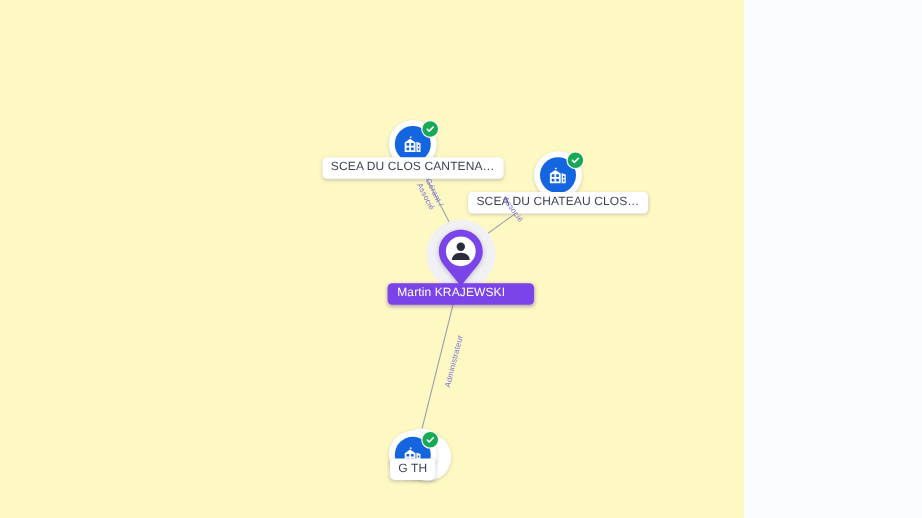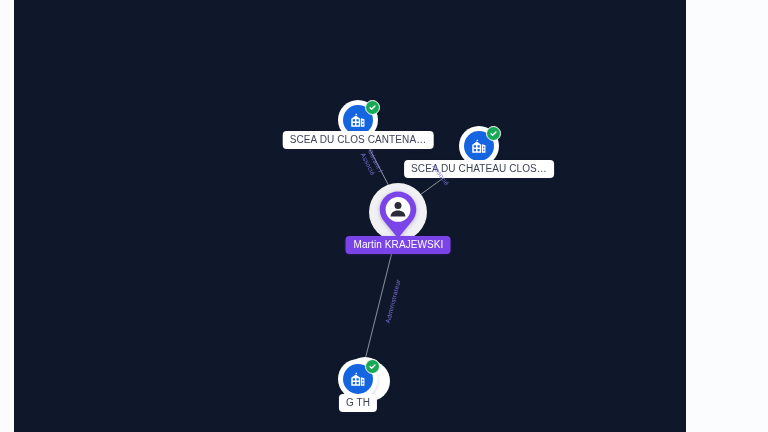--- a/index.html
+++ b/index.html
@@ -9,24 +9,23 @@
   body {
     width: 768px;
     height: 432px;
     overflow: hidden;
     font-family: "Liberation Sans", sans-serif;
     background: #fbfcfe;
   }
 
   #graph-canvas {
     position: relative;
-    width: 672px;
+    width: 620px;
     height: 432px;
-    background: #0f172a;
-    margin-left: 14px;
+    background: #fef9c3;
   }
 
   #edge-layer {
     position: absolute;
     left: 0;
     top: 0;
     width: 768px;
     height: 432px;
   }
 
@@ -135,21 +134,21 @@
     padding: 3px 7px 4px 7px;
     border-radius: 4px;
     box-shadow: 0 1px 3px rgba(30, 40, 90, 0.20);
     line-height: 1.1;
   }
   .node-label.person {
     background: #7b44e8;
     color: #ffffff;
     box-shadow: 0 1px 3px rgba(70, 30, 150, 0.35);
     font-size: 10px;
-    padding: 3px 7px 4px 8px;
+    padding: 3px 24px 4px 8px;
   }
 
   
   .edge-label {
     position: absolute;
     color: #7b6fd6;
     font-size: 6.5px;
     letter-spacing: 0.2px;
     white-space: nowrap;
     transform-origin: 0 0;
@@ -223,21 +222,21 @@
             <path fill="#ffffff" d="M16 21V9.6l4.6 1.5V21H16zm1.6-2h1.6v-2.4h-1.6V19zm0-4h1.6v-2.3h-1.6V15z"></path>
             <path fill="#ffffff" d="M8.4 4.6l1.3-1.2 1.3 1.2-1.3 1.1z"></path>
           </svg>
         </div>
         <div class="verified-badge" style="background: rgb(24, 169, 87);">
           <svg viewBox="0 0 24 24" aria-hidden="true">
             <path fill="none" stroke="#ffffff" stroke-width="3.6" stroke-linecap="round" stroke-linejoin="round" d="M5.5 12.5l4.2 4.3L18.6 7.8"></path>
           </svg>
         </div>
       </div>
-      <div class="node-label" style="left: 344px; top: 394px;">G TH</div>
+      <div class="node-label" style="left: 344px; top: 382px;">G TH</div>
     </div>
   <div id="edge-label-layer">
       <div class="edge-label" style="left: 359px; top: 148px; transform: rotate(63deg);">
         <div>Gérant /</div>
         <div>Associé</div>
       </div>
       <div class="edge-label" style="left: 423px; top: 163px; transform: rotate(55deg);">
         <div>Associé</div>
       </div>
       <div class="edge-label" style="left: 370px; top: 322px; transform: rotate(-76deg);">

